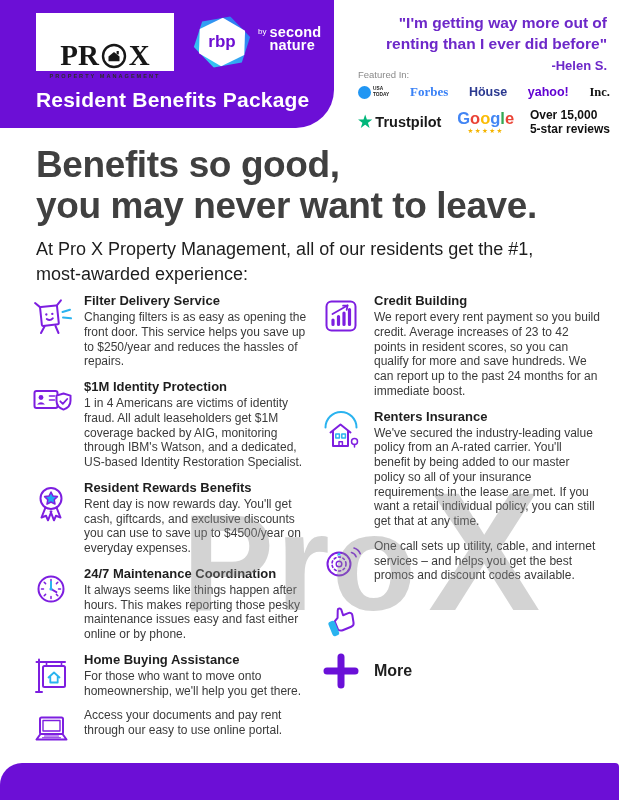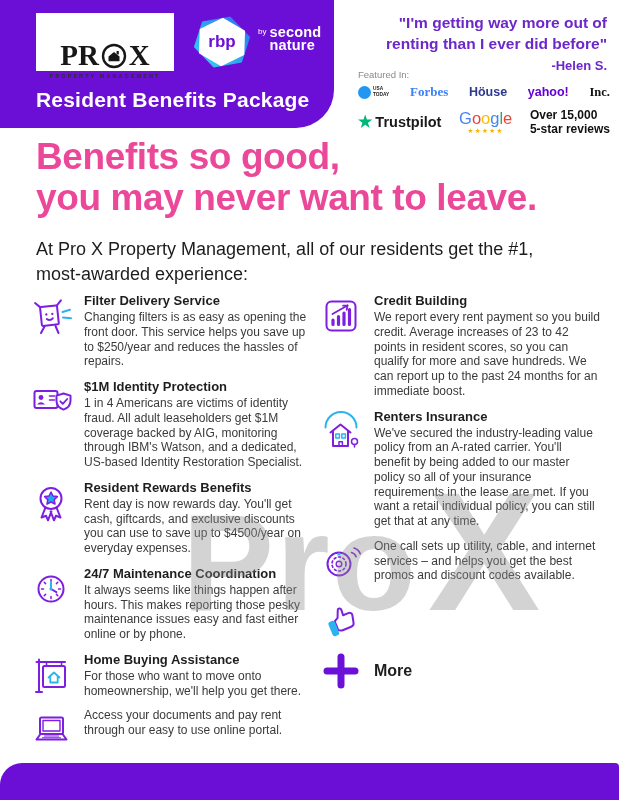--- a/index.html
+++ b/index.html
@@ -39,28 +39,28 @@
   .usat-circle{width:13px;height:13px;border-radius:50%;background:#2196f3;display:inline-block;}
   .usat-text{display:flex;flex-direction:column;font-size:4.8px;font-weight:800;line-height:1.15;color:#222;}
   .forbes{font-family:"Liberation Serif",serif;font-weight:700;font-size:13px;color:#3b82f6;}
   .house{font-weight:800;font-size:12.5px;color:#2b3990;}
   .yahoo{font-weight:800;font-size:12.5px;color:#6001d2;}
   .inc{font-family:"Liberation Serif",serif;font-weight:800;font-size:12.5px;color:#111;}
   .reviews-row{display:flex;align-items:center;justify-content:space-between;width:252px;margin-top:8px;}
   .trustpilot{display:flex;align-items:center;gap:3px;font-size:14.5px;font-weight:600;color:#191919;}
   .tp-star{color:#00b67a;font-size:16px;line-height:1;}
   .google{display:flex;flex-direction:column;align-items:center;line-height:1;}
-  .g-word{font-size:16.5px;font-weight:400;}
+  .g-word{font-size:16.5px;font-weight:700;}
   .gl0{color:#4285F4}.gl1{color:#EA4335}.gl2{color:#FBBC05}.gl3{color:#4285F4}.gl4{color:#34A853}.gl5{color:#EA4335}
   .g-stars{font-size:6.5px;color:#f4b400;letter-spacing:1.4px;margin-top:2px;}
   .review-count{font-size:12px;font-weight:800;color:#111;line-height:1.2;}
 
   
-  .headline{position:absolute;left:36px;top:136px;font-size:37px;font-weight:800;
-            color:#ec4899;line-height:1.12;letter-spacing:-.4px;}
+  .headline{position:absolute;left:36px;top:144px;font-size:37px;font-weight:800;
+            color:#404040;line-height:1.12;letter-spacing:-.4px;}
   .subtitle{position:absolute;left:36px;top:237px;font-size:18px;color:#1d1d1d;line-height:1.4;}
 
   
   .benefits{position:absolute;left:28px;top:293px;width:572px;
             display:grid;grid-template-columns:282px 282px;column-gap:8px;}
   .benefit{display:flex;gap:10px;margin-bottom:10px;}
   .benefit-icon{flex:0 0 46px;width:46px;display:flex;justify-content:center;align-items:flex-start;}
   .benefit-title{font-size:13px;font-weight:800;color:#1e1e1e;margin-bottom:2px;}
   .benefit-desc{font-size:12px;color:#3a3a3a;line-height:1.23;max-width:226px;}
   .more-item{align-items:center;margin-top:8px;}

